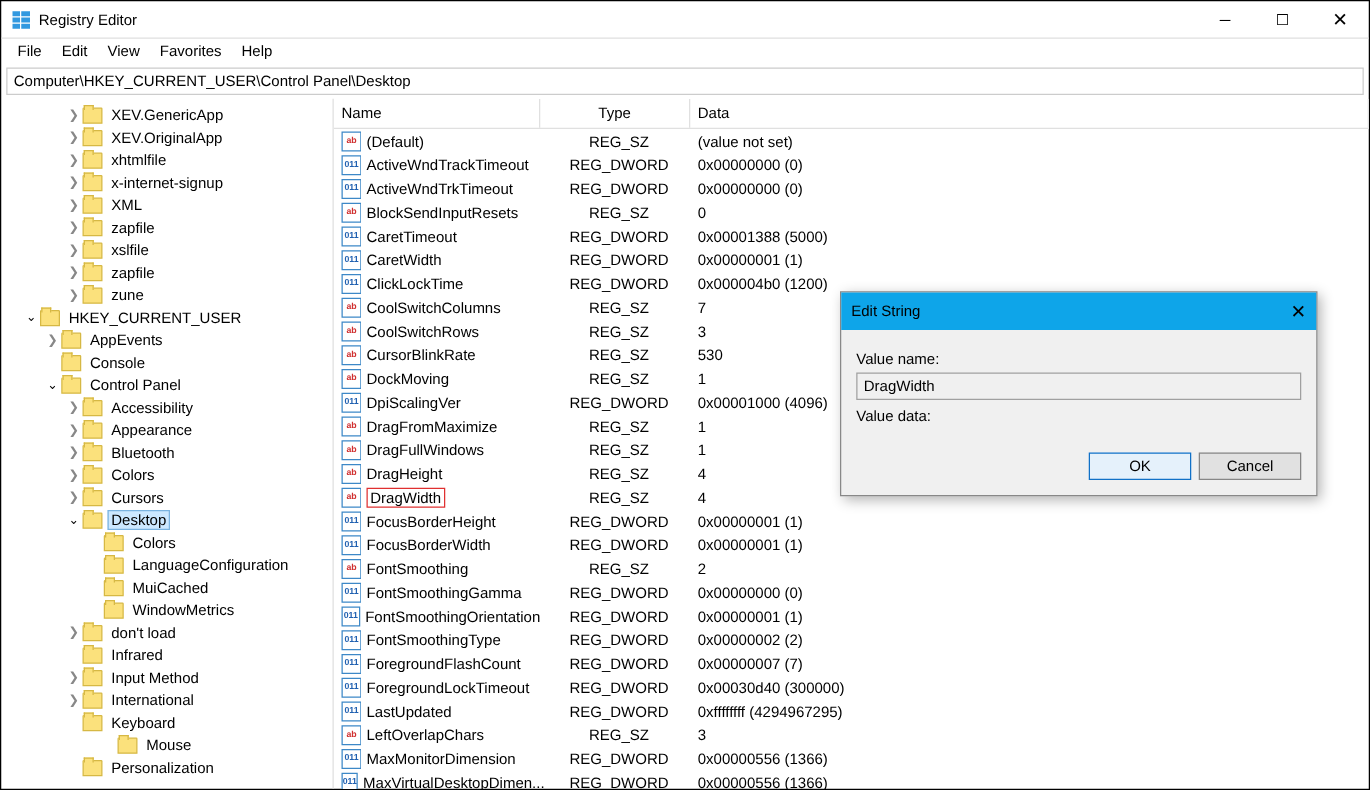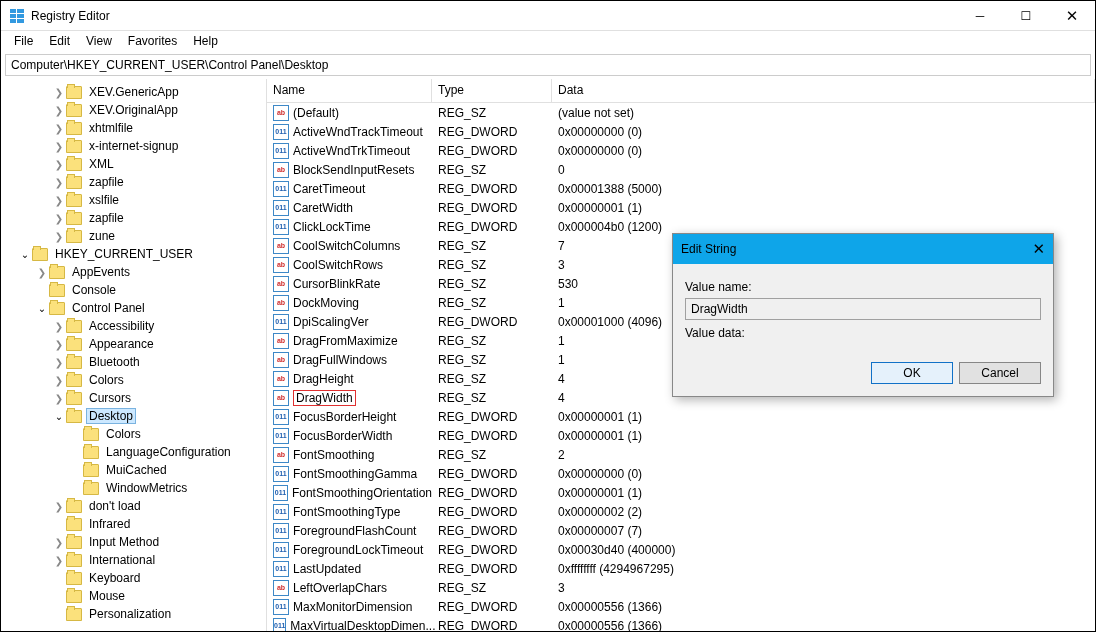--- a/index.html
+++ b/index.html
@@ -21,21 +21,21 @@
   .tree-item .expander.down { color: #000; }
   .folder-icon { width: 16px; height: 13px; background: #fbe17c; border: 1px solid #d6b844; border-radius: 1px 1px 0 0; margin-right: 4px; display:inline-block; position:relative; }
   .folder-icon::before { content:""; position:absolute; top:-3px; left:0; width:6px; height:3px; background:#fbe17c; border:1px solid #d6b844; border-bottom:none; }
   .tree-item.sel .label { background: #cce8ff; border: 1px solid #7ab3e0; padding: 0 2px; }
   .tree-item .label { padding: 0 3px; }
   
   .list { flex:1; overflow-y:scroll; position:relative; }
   .list-header { display:flex; background:#fff; border-bottom:1px solid #e0e0e0; height:24px; position:sticky; top:0; }
   .list-header div { padding: 4px 6px; border-right: 1px solid #e0e0e0; }
   .col-name { width: 165px; }
-  .col-type { width: 120px; }
+  .col-type { width: 120px; text-align: center; }
   .col-data { flex:1; }
   .row { display:flex; height:19px; align-items:center; }
   .row .col-name { display:flex; align-items:center; padding-left:6px; }
   .row .col-type, .row .col-data { padding-left:6px; }
   .val-icon { width:16px; height:16px; margin-right:4px; border:1px solid #3d88c7; background:#fff; position:relative; display:flex; align-items:center; justify-content:center; font-size:7px; font-weight:bold; color:#d03030; }
   .val-icon.dw { color:#2060b0; }
   .row.highlight .col-name .nm { border: 1.5px solid #e03030; padding: 0 2px; }
   
   .dialog { position:absolute; left:671px; top:232px; width:382px; background:#f0f0f0; border:1px solid #888; box-shadow: 3px 3px 10px rgba(0,0,0,0.3); }
   .dialog .d-title { display:flex; align-items:center; height:30px; padding:0 8px; background:#0ea5e9; }
@@ -215,21 +215,21 @@
       <div class="tree-item" style="padding-left: 51px;">
         <span class="expander ">❯</span>
         <span class="folder-icon"></span>
         <span class="label">International</span>
       </div>
       <div class="tree-item" style="padding-left: 51px;">
         <span class="expander "></span>
         <span class="folder-icon"></span>
         <span class="label">Keyboard</span>
       </div>
-      <div class="tree-item" style="padding-left: 51px;">
+      <div class="tree-item" style="padding-left: 79px;">
         <span class="expander "></span>
         <span class="folder-icon"></span>
         <span class="label">Mouse</span>
       </div>
       <div class="tree-item" style="padding-left: 51px;">
         <span class="expander "></span>
         <span class="folder-icon"></span>
         <span class="label">Personalization</span>
       </div>
     </div>
@@ -423,21 +423,21 @@
           </div>
           <div class="col-type">REG_DWORD</div>
           <div class="col-data">0x00000007 (7)</div>
         </div>
         <div class="row">
           <div class="col-name">
             <span class="val-icon dw">011</span>
             <span class="nm">ForegroundLockTimeout</span>
           </div>
           <div class="col-type">REG_DWORD</div>
-          <div class="col-data">0x00030d40 (400000)</div>
+          <div class="col-data">0x00030d40 (300000)</div>
         </div>
         <div class="row">
           <div class="col-name">
             <span class="val-icon dw">011</span>
             <span class="nm">LastUpdated</span>
           </div>
           <div class="col-type">REG_DWORD</div>
           <div class="col-data">0xffffffff (4294967295)</div>
         </div>
         <div class="row">

